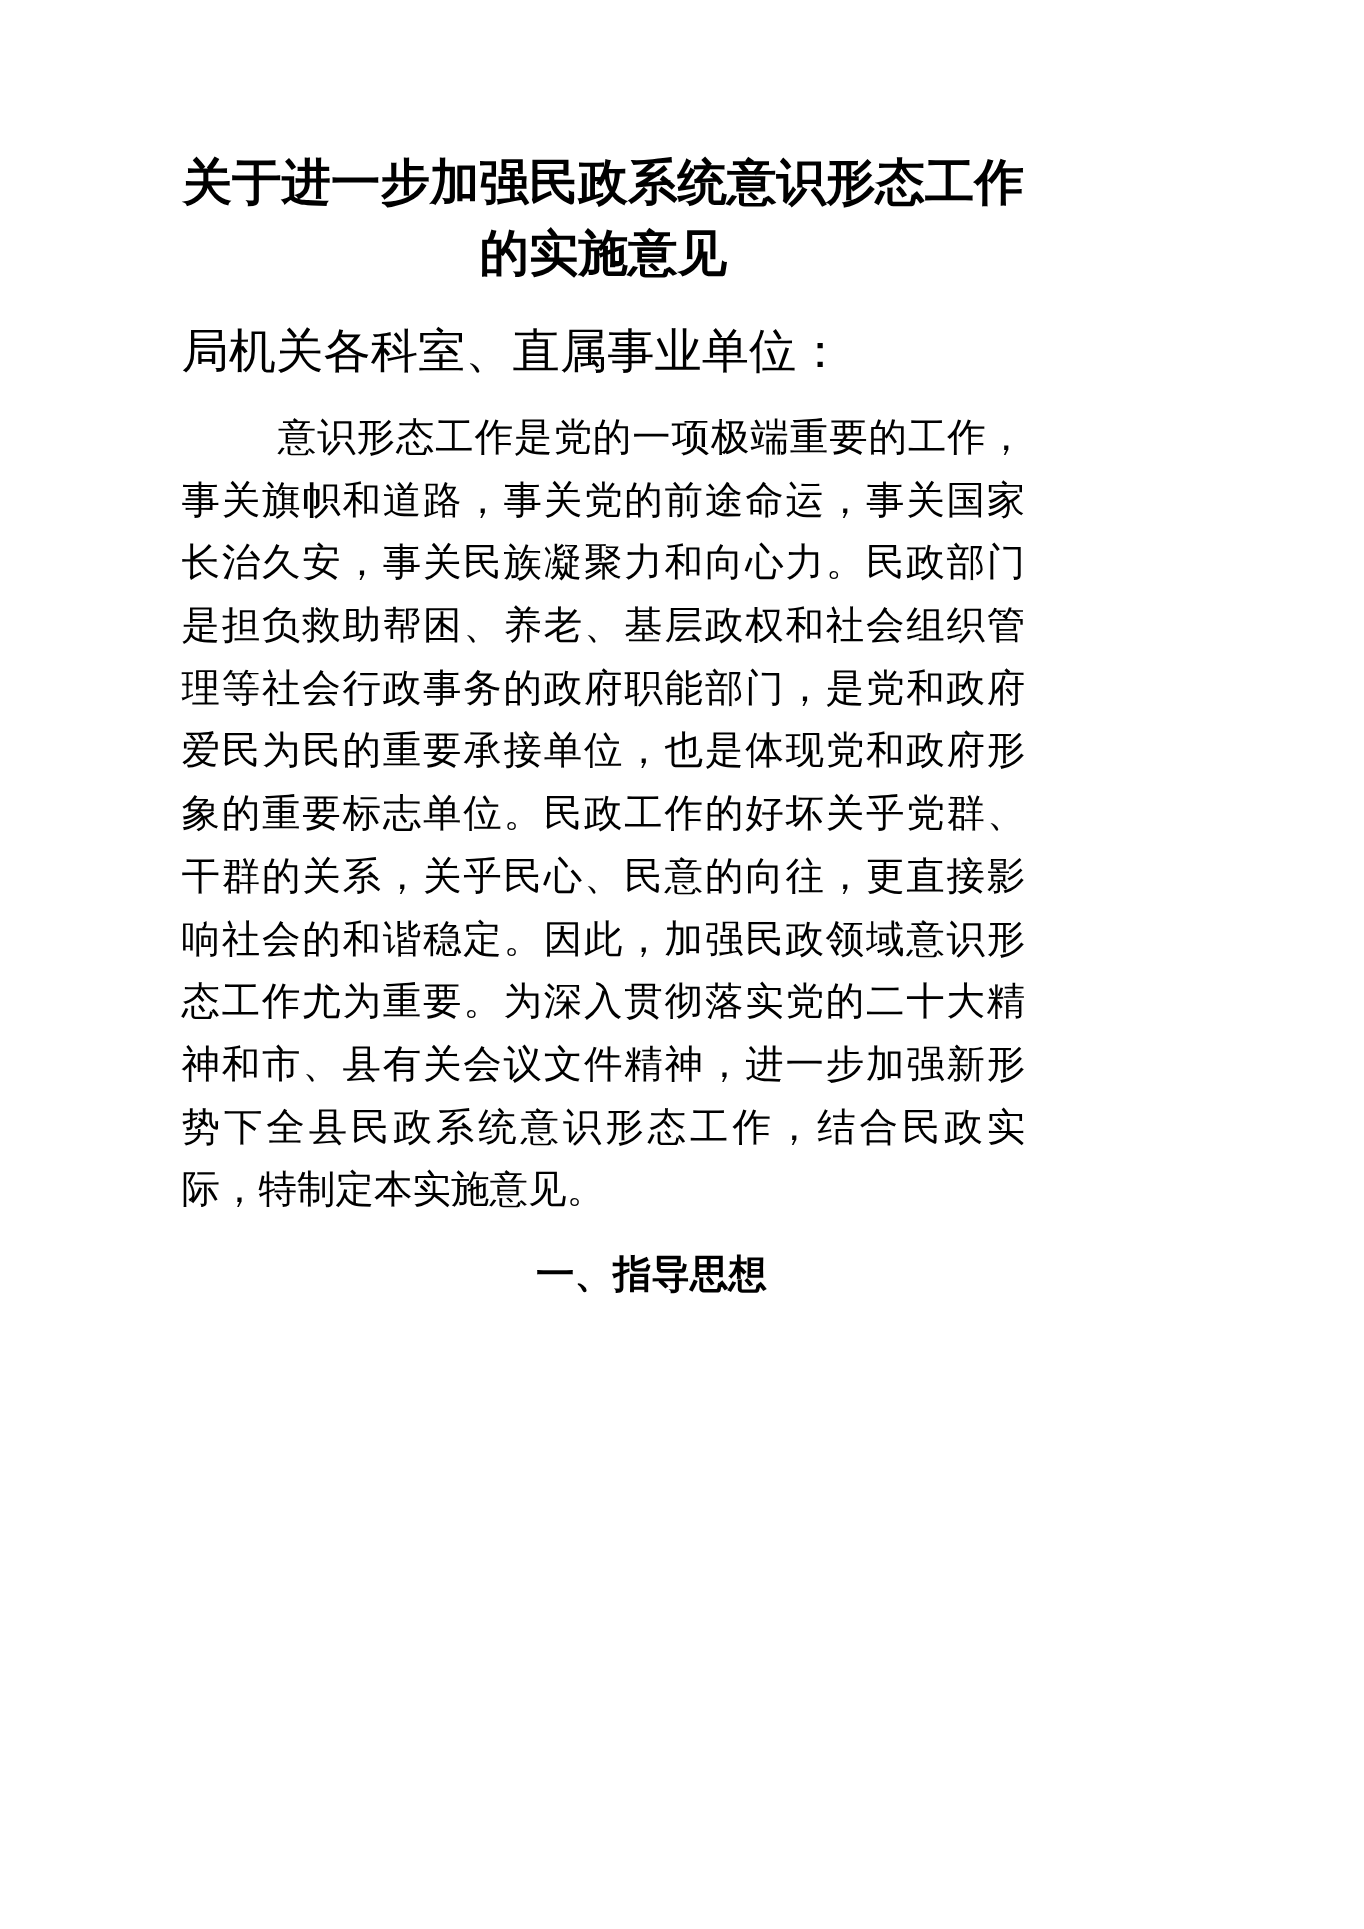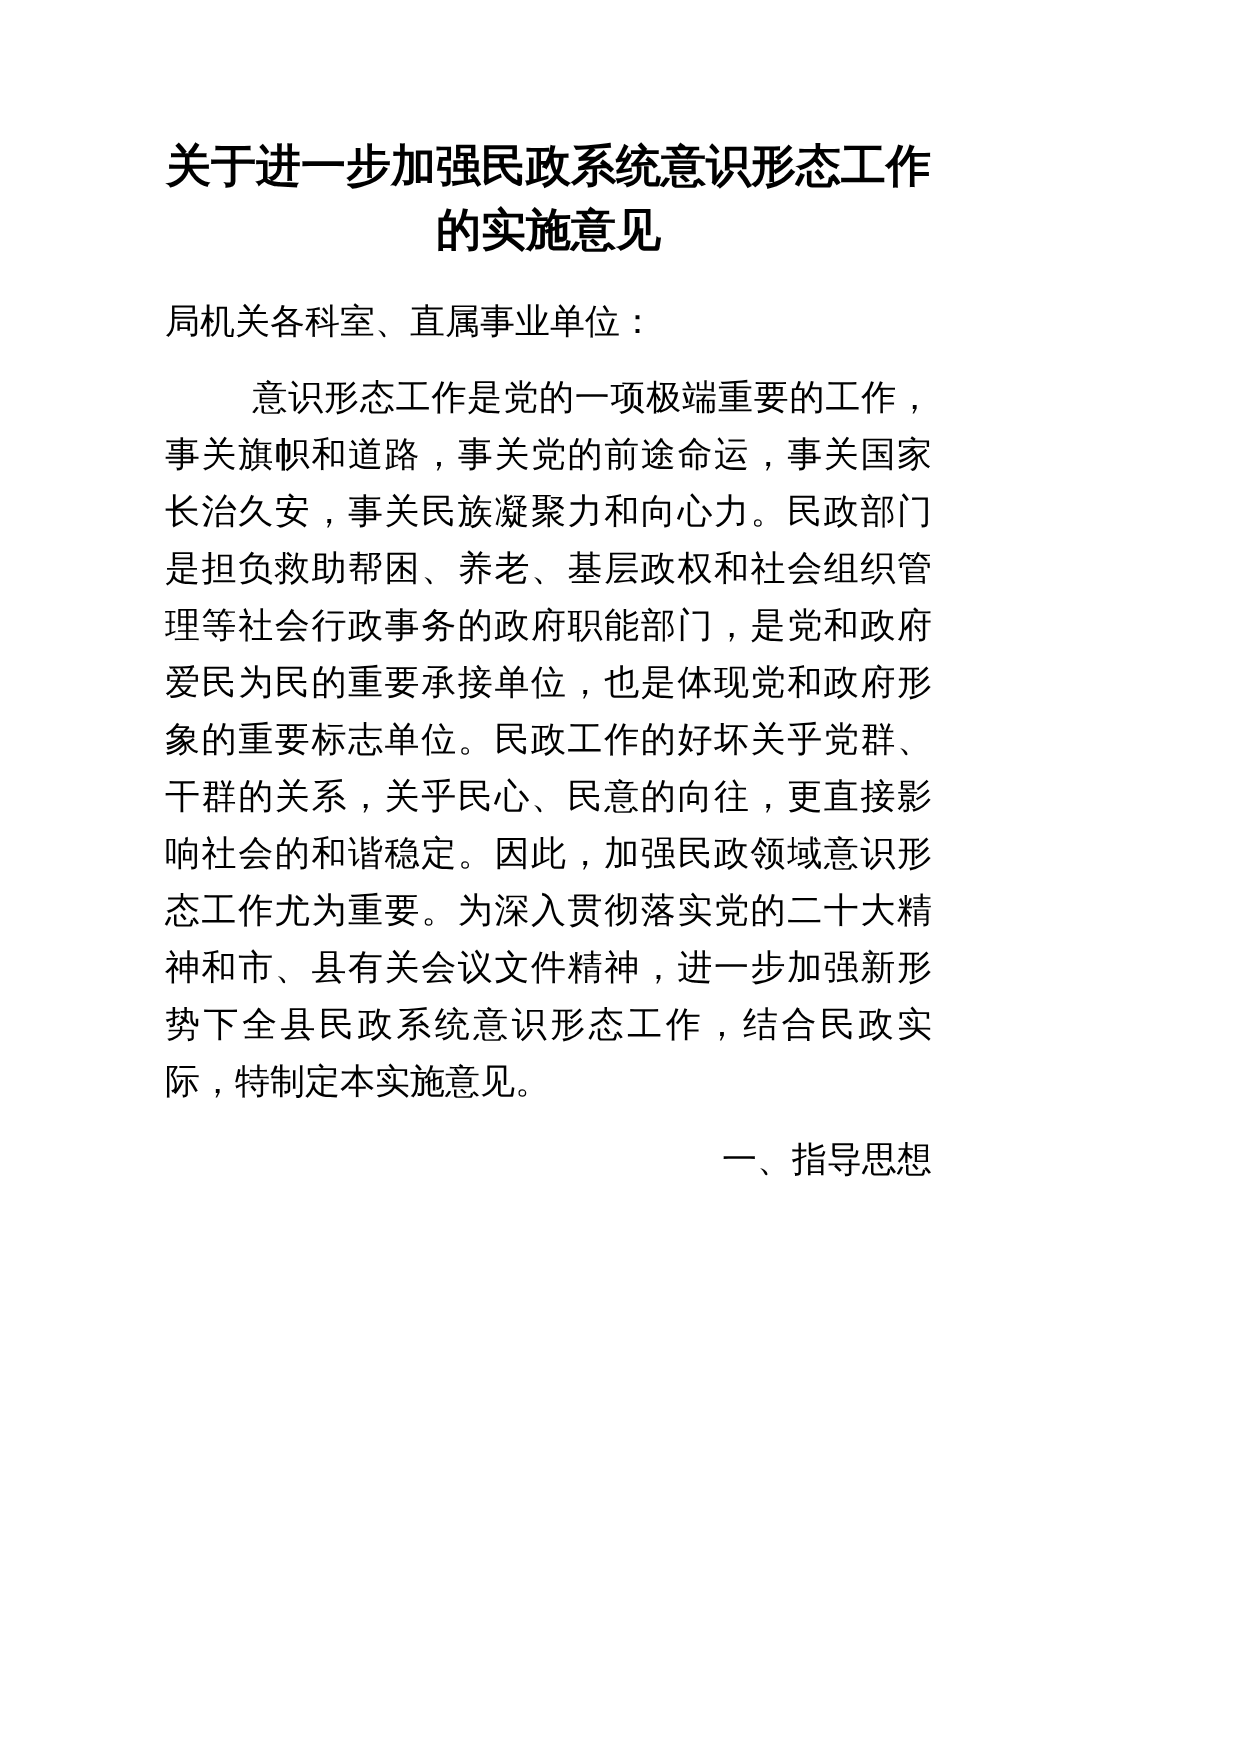--- a/index.html
+++ b/index.html
@@ -21,42 +21,42 @@
     font-size: 45px;
     font-weight: 700;
     line-height: 64px;
     text-align: center;
     max-width: 880px;
     margin: 0 auto;
     letter-spacing: 0;
   }
   .salutation {
     margin-top: 30px;
-    font-size: 35px;
+    font-size: 43px;
     font-weight: 400;
     line-height: 57px;
     text-align: left;
   }
   .para {
     margin-top: 20px;
     font-size: 35px;
     font-weight: 400;
     line-height: 57px;
     text-indent: 2.5em;
     text-align: justify;
     text-justify: inter-ideograph;
     font-family: Liberation Serif, serif;
   }
   .section-heading {
     margin-top: 20px;
     font-size: 35px;
-    font-weight: 400;
+    font-weight: 700;
     line-height: 57px;
     text-indent: 2.5em;
-    text-align: right;
+    text-align: center;
   }
 </style>
 </head>
 <body>
 
 <div class="page">
   <h1 class="doc-title">关于进一步加强民政系统意识形态工作的实施意见</h1>
 
   <p class="salutation">局机关各科室、直属事业单位：</p>
 

